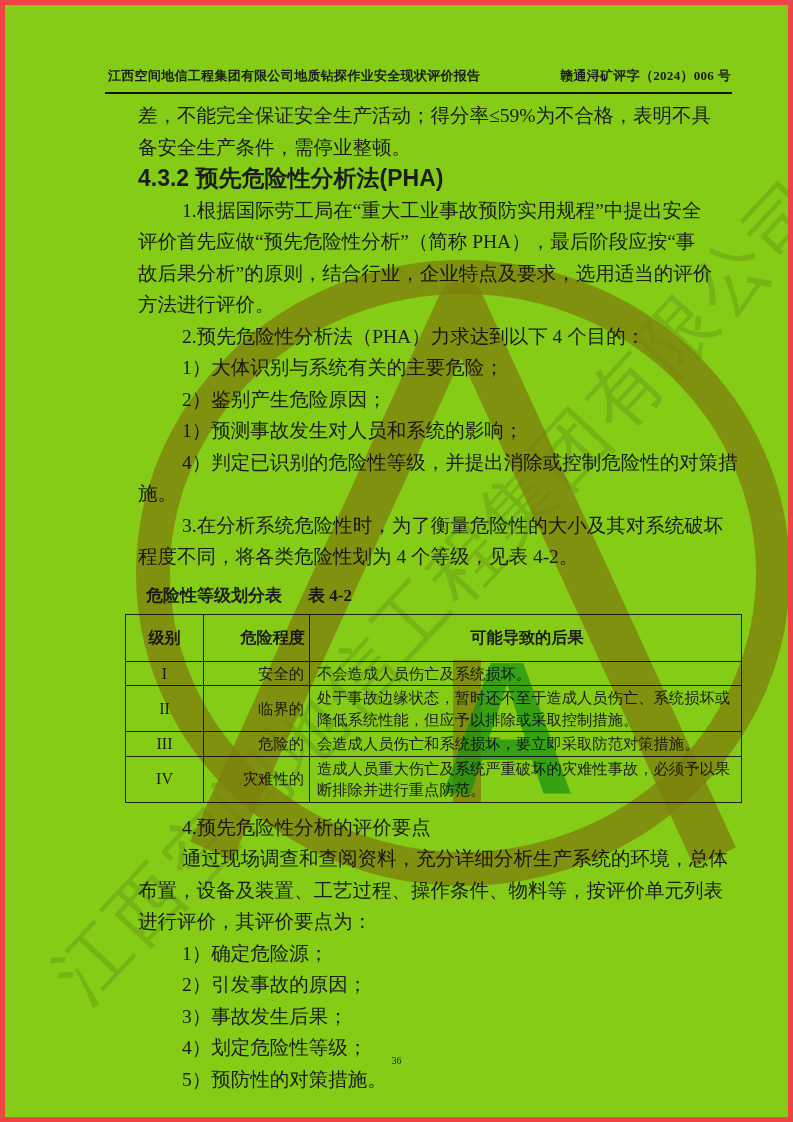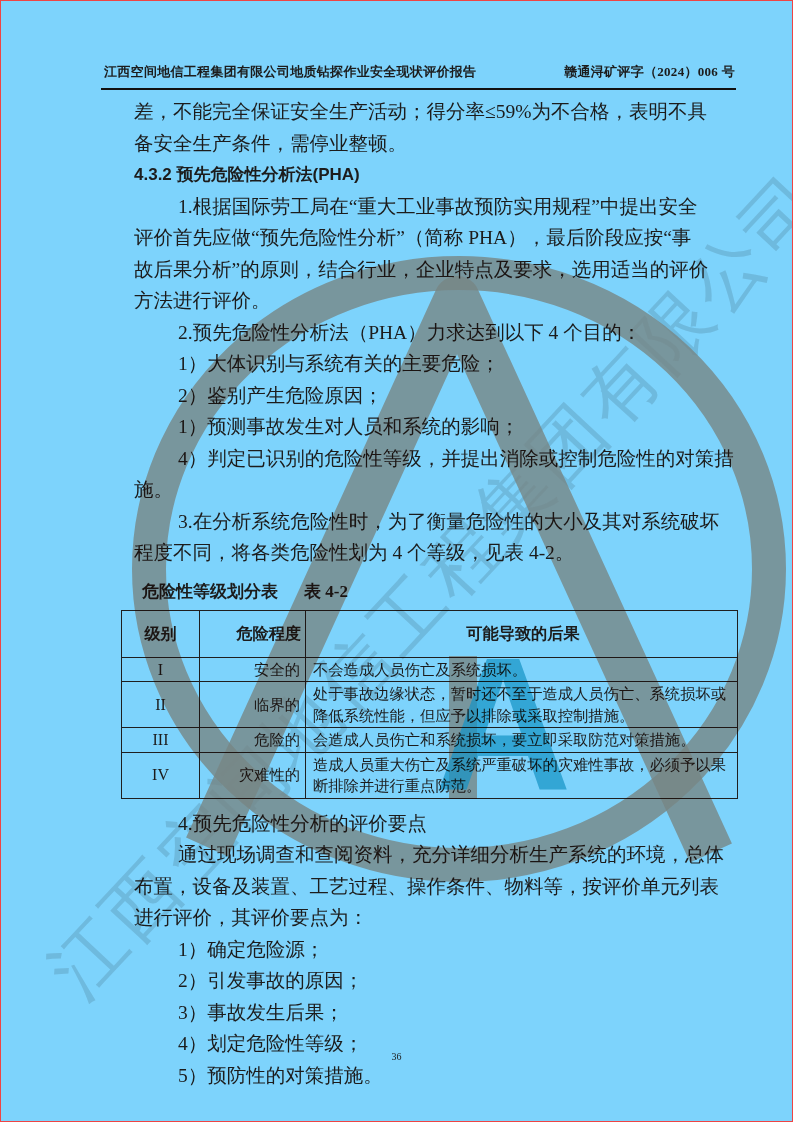--- a/index.html
+++ b/index.html
@@ -1,20 +1,20 @@
 <!DOCTYPE html>
 <html><head>
 <meta charset="utf-8">
 <style>
   html,body{margin:0;padding:0;background:#ffffff;}
   .page{
     position:relative;
     width:793px;height:1122px;
-    background:#7dd3fc;
-    border:1px solid #ef4444;
+    background:#84cc16;
+    border:5px solid #ef4444;
     box-sizing:border-box;
     overflow:hidden;
     font-family:"Liberation Serif", serif;
     color:#1c1c1c;
   }
   
   .hdr{
     position:absolute;left:103px;right:57px;top:62px;
     display:flex;justify-content:space-between;align-items:baseline;
     font-weight:bold;font-size:13px;letter-spacing:.3px;
@@ -27,21 +27,21 @@
   
   .bodytext{
     position:absolute;left:133px;top:95px;width:604px;
     font-size:19.5px;line-height:31.5px;
     z-index:1;
   }
   .ln{white-space:nowrap;}
   .ind{text-indent:44px;}
   .sec-h{
     font-family:"Liberation Sans", sans-serif;
-    font-weight:bold;font-size:17px;white-space:nowrap;
+    font-weight:bold;font-size:23px;white-space:nowrap;
   }
   
   .tbl-title{
     margin:7px 0 3px 8px;
     text-align:left;font-weight:bold;font-size:17px;
     font-family:"Liberation Sans", sans-serif;
     white-space:nowrap;
   }
   .tbl-title .ref{
     font-family:"Liberation Serif", serif;

